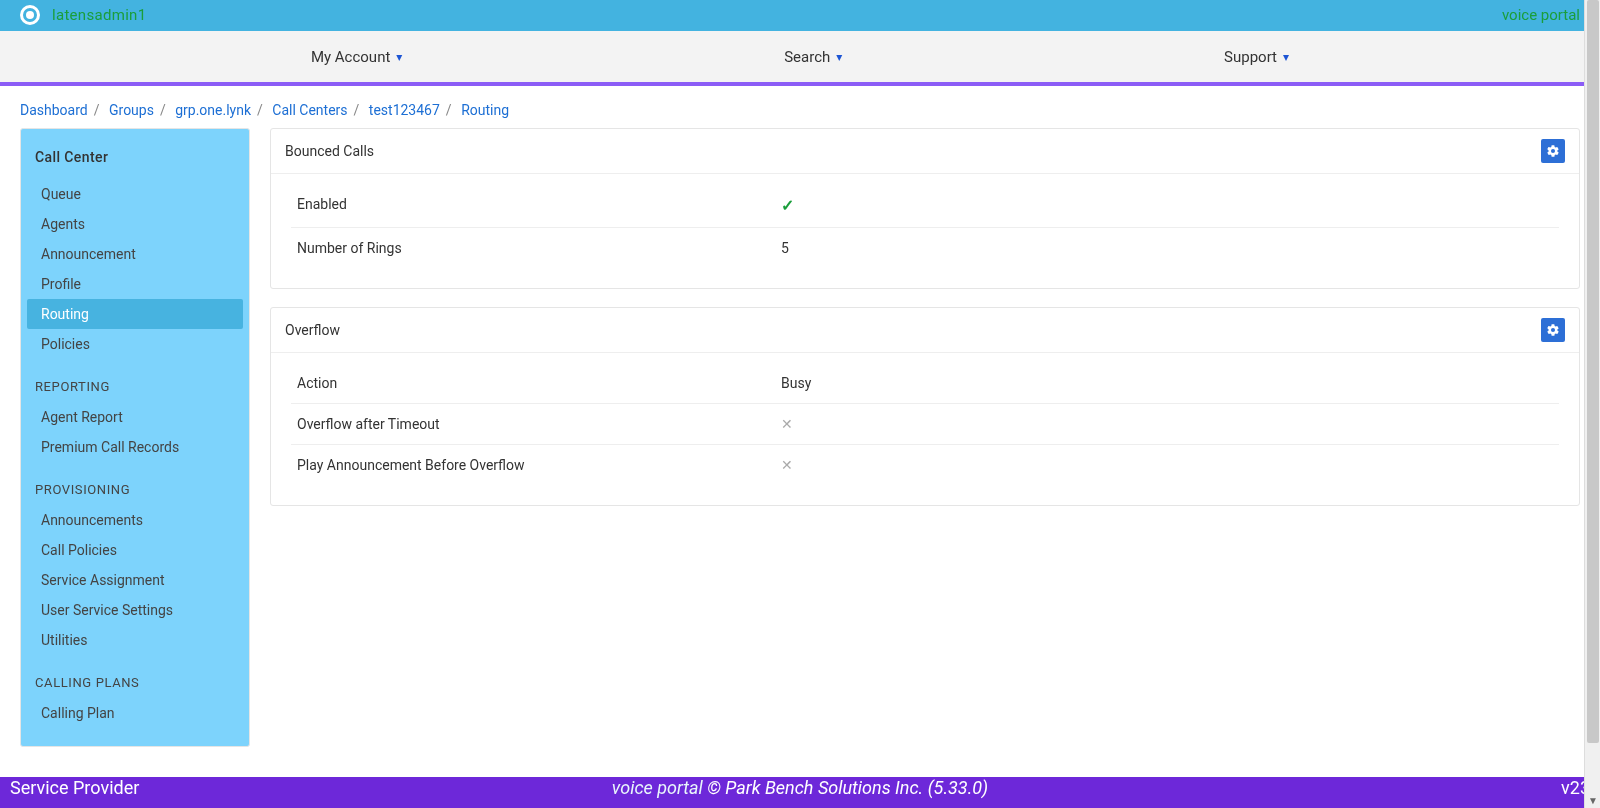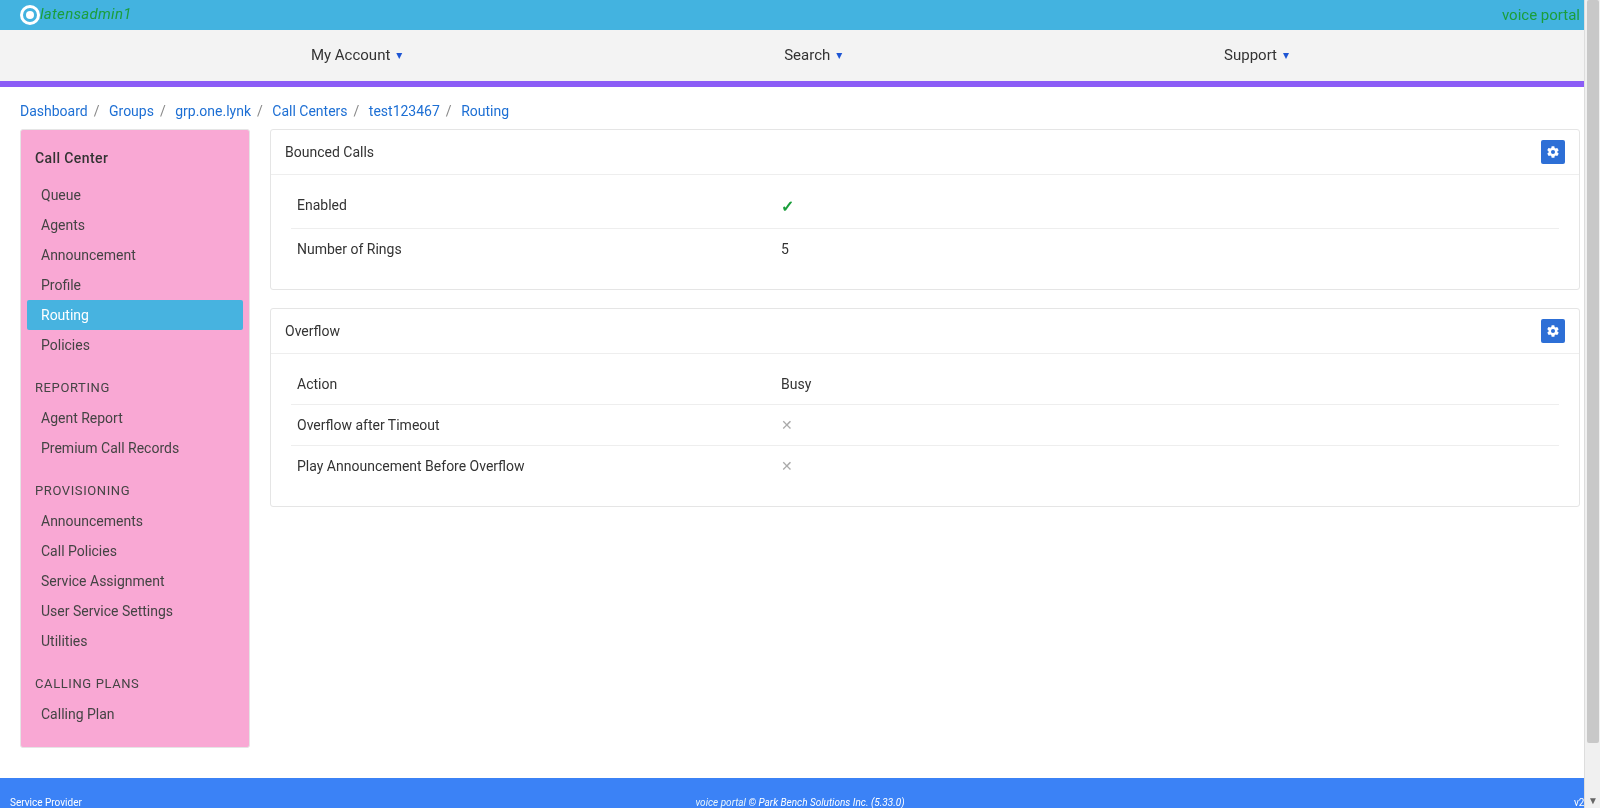--- a/index.html
+++ b/index.html
@@ -23,21 +23,22 @@
     background: #43b3e0;
     height: 40px;
     display: flex;
     align-items: center;
     padding: 0 20px;
     justify-content: space-between;
     color: #fff;
   }
   .topbar-left {
     display: flex;
-    font-style: italic;
+    align-items: center;
+    gap: 12px;
   }
   .logo-circle {
     width: 20px;
     height: 20px;
     border-radius: 50%;
     border: 3px solid #fff;
     display: flex;
     align-items: center;
     justify-content: center;
   }
@@ -54,21 +55,21 @@
     letter-spacing: 0.3px;
   }
   .topbar-right {
     color: #1a9e3b;
     font-size: 15px;
   }
 
   
   .navband {
     background: #f3f3f3;
-    border-bottom: 6px solid #8b5cf6;
+    border-bottom: 4px solid #8b5cf6;
     height: 72px;
     display: flex;
     align-items: center;
     justify-content: space-around;
     padding: 0 120px;
   }
   .navband-item {
     display: flex;
     align-items: center;
     gap: 6px;
@@ -103,21 +104,21 @@
     flex: 1;
     align-items: flex-start;
   }
 
   
   .sidebar {
     width: 230px;
     border: 1px solid #e5e5e5;
     border-radius: 3px;
     padding: 14px 0;
-    background: #f9a8d4;
+    background: #7dd3fc;
   }
   .side-header {
     font-size: 14px;
     letter-spacing: 0.4px;
     color: #333;
     padding: 6px 14px 10px;
     font-weight: 500;
   }
   .side-group {
     padding: 4px 0;
@@ -193,27 +194,27 @@
   .row-value {
     flex: 1;
     color: #333;
     font-size: 14px;
   }
   .check { color: #1a9e3b; font-weight: bold; font-size: 16px; }
   .cross { color: #aaa; font-size: 14px; }
 
   
   .footer {
-    background: #3b82f6;
+    background: #6d28d9;
     color: #fff;
     height: 40px;
     display: flex;
-    align-items: flex-end;
+    align-items: flex-start;
     padding: 0 10px 0 10px;
-    font-size: 10px;
+    font-size: 18px;
     justify-content: space-between;
   }
   .footer-center {
     position: absolute;
     left: 50%;
     transform: translateX(-50%);
     font-style: italic;
   }
   .footer-center .muted { color: #e9f6fb; }
   .footer-right { }

